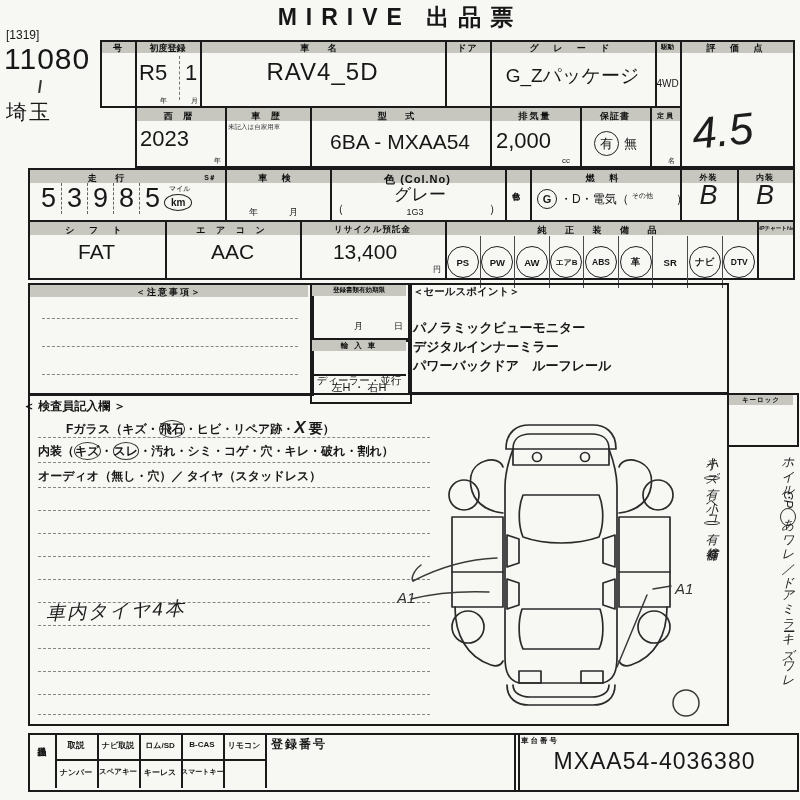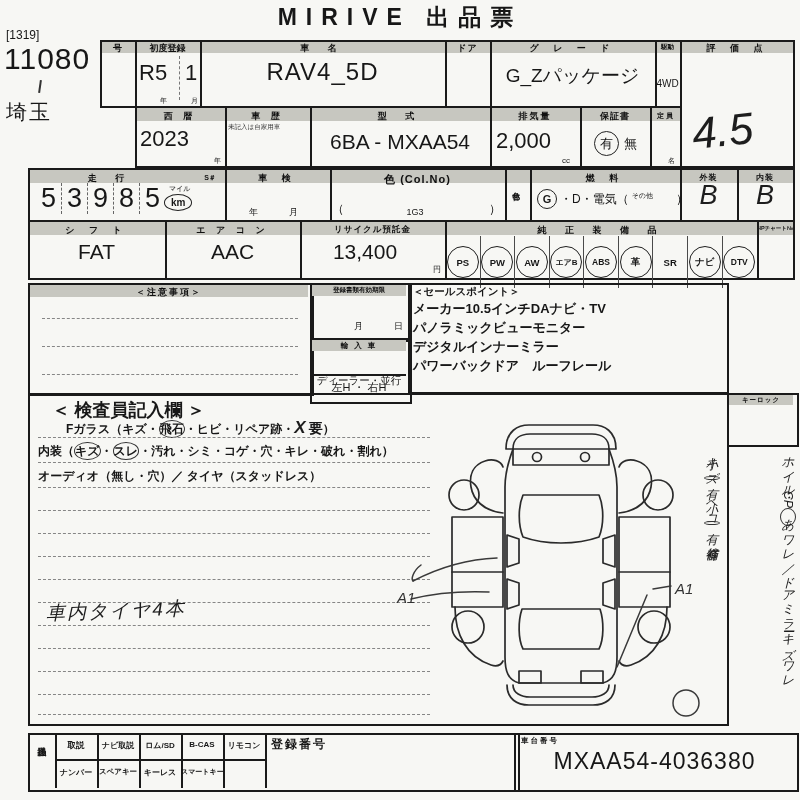--- a/index.html
+++ b/index.html
@@ -119,20 +119,21 @@
 
   <div class="t" style="left:36px;top:183px;">
     <span class="dg">5</span><span class="dg">3</span><span class="dg">9</span><span class="dg">8</span><span class="dg">5</span>
   </div>
   <div class="t" style="left:169px;top:184px;font-size:7px;">マイル</div>
   <span class="ring t" style="left:164px;top:194px;padding:0 6px;height:15px;font-size:10px;font-weight:700;">
       <span>km</span>
     </span>
   <div class="t" style="left:249px;top:206px;font-size:9px;">年</div>
   <div class="t" style="left:289px;top:206px;font-size:9px;">月</div>
+  <div class="t c" style="left:345px;top:183px;width:150px;font-size:17px;">グレー</div>
   <div class="t" style="left:332px;top:201px;font-size:12px;">（</div>
   <div class="t c" style="left:330px;top:207px;width:170px;font-size:9px;">1G3</div>
   <div class="t" style="left:489px;top:201px;font-size:12px;">）</div>
   <div class="t vert" style="left:509px;top:186px;font-size:8px;font-weight:700;">色替</div>
   <div class="t" style="left:537px;top:189px;display:flex;align-items:center;gap:3px;">
     <span class="ring" style="width:18px;height:18px;font-size:11px;font-weight:700;">
         <span>G</span>
       </span>
     <span style="font-size:12px;">・D・電気（</span>
     <span style="font-size:7px;margin-bottom:7px;">その他</span>
@@ -203,31 +204,30 @@
 
   <div class="bx" style="left:310px;top:338px;width:98px;height:62px;"></div>
   <div class="strip" style="left:312px;top:340px;width:94px;height:11px;"></div>
   <div class="sl" style="left:312px;top:341px;width:94px;font-size:7.5px;letter-spacing:2px;">輸 入 車</div>
   <div class="t c" style="left:310px;top:374px;width:98px;font-size:10.5px;">ディーラー・並行</div>
   <div class="hl" style="left:312px;top:374px;width:94px;height:1.5px;"></div>
   <div class="t c" style="left:310px;top:380px;width:98px;font-size:11px;">左H ・ 右H</div>
 
   <div class="bx" style="left:408px;top:283px;width:317px;height:107px;"></div>
   <div class="t" style="left:413px;top:285px;font-size:10.5px;font-weight:700;">＜セールスポイント＞</div>
-  <div class="t" style="left:413px;top:300px;font-size:13px;font-weight:600;">メーカー10.5インチDAナビ・TV</div>
   <div class="t" style="left:413px;top:338px;font-size:13px;font-weight:600;">デジタルインナーミラー</div>
   <div class="t" style="left:413px;top:319px;font-size:13px;font-weight:600;">パノラミックビューモニター</div>
   <div class="t" style="left:413px;top:357px;font-size:13px;font-weight:600;">パワーバックドア　ルーフレール</div>
 
   <div class="bx" style="left:28px;top:393px;width:697px;height:329px;"></div>
   <div class="bx" style="left:727px;top:393px;width:68px;height:50px;"></div>
   <div class="strip" style="left:729px;top:395px;width:64px;height:10px;"></div>
   <div class="sl" style="left:729px;top:396px;width:64px;font-size:6.5px;letter-spacing:1px;">キーロック</div>
 
-  <div class="t" style="left:52px;top:398px;font-size:18px;font-weight:700;font-family:Liberation Serif, serif;">＜ 検査員記入欄 ＞</div>
+  <div class="t" style="left:23px;top:398px;font-size:12px;font-weight:700;">＜ 検査員記入欄 ＞</div>
 
   <div class="t" style="left:38px;top:418px;font-size:12px;font-weight:600;padding-left:28px;">
     <span>Fガラス（キズ・</span><span class="hcirc">飛石</span><span>・ヒビ・リペア跡・</span><span class="hand" style="font-size:17px;">X</span> <span style="font-size:14px;font-weight:700;">要</span><span>）</span>
   </div>
   <div class="dl" style="left:38px;top:437px;width:392px;"></div>
 
   <div class="t" style="left:38px;top:443px;font-size:12px;font-weight:600;">
     <span>内装（</span><span class="hcirc">キズ</span><span>・</span><span class="hcirc">スレ</span><span>・汚れ・シミ・コゲ・穴・キレ・破れ・割れ）</span>
   </div>
   <div class="dl" style="left:38px;top:462px;width:392px;"></div>

